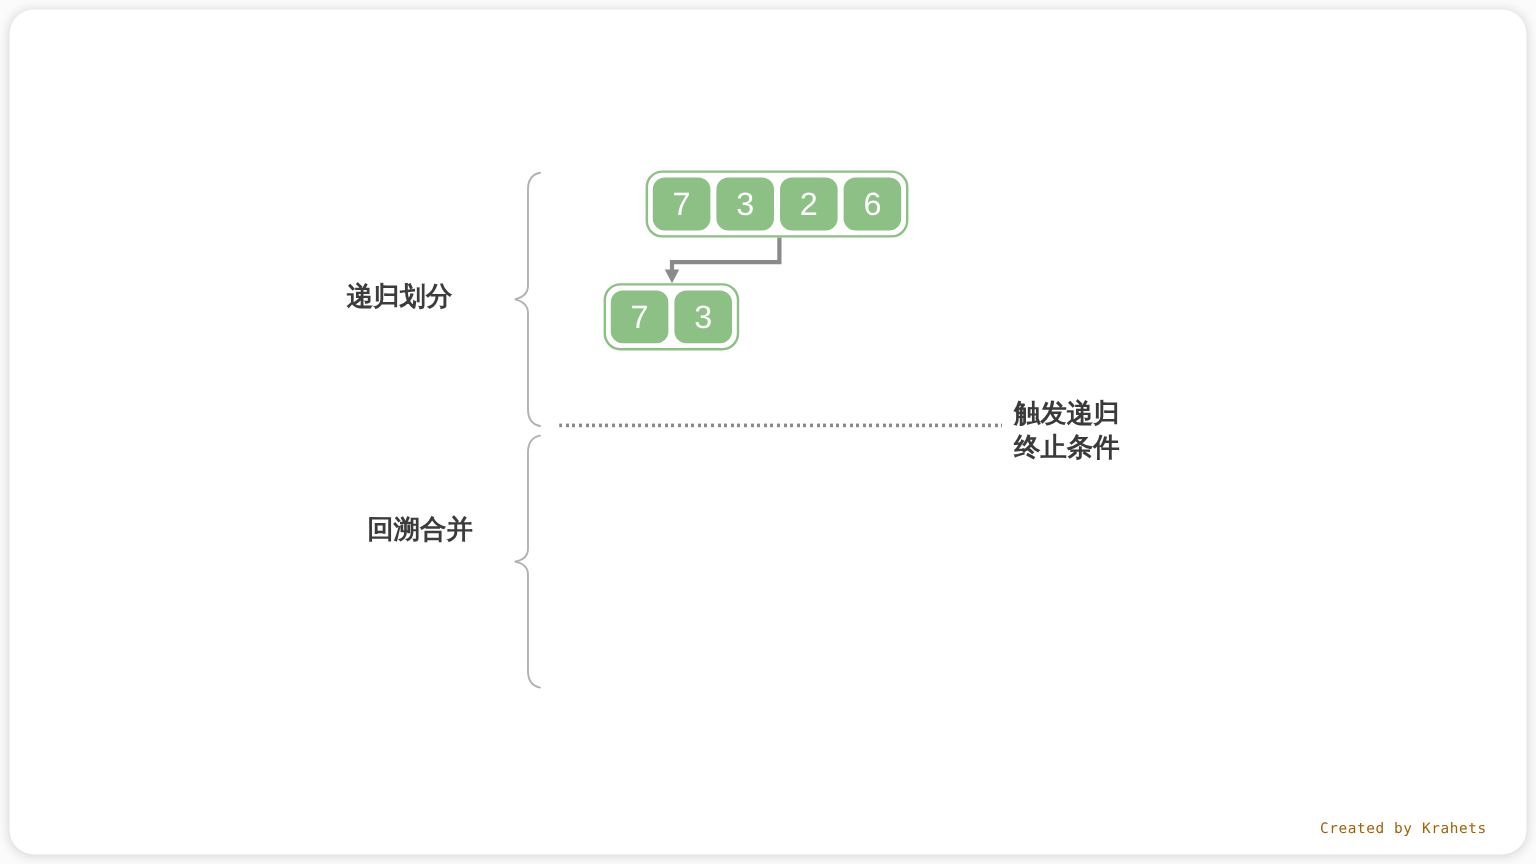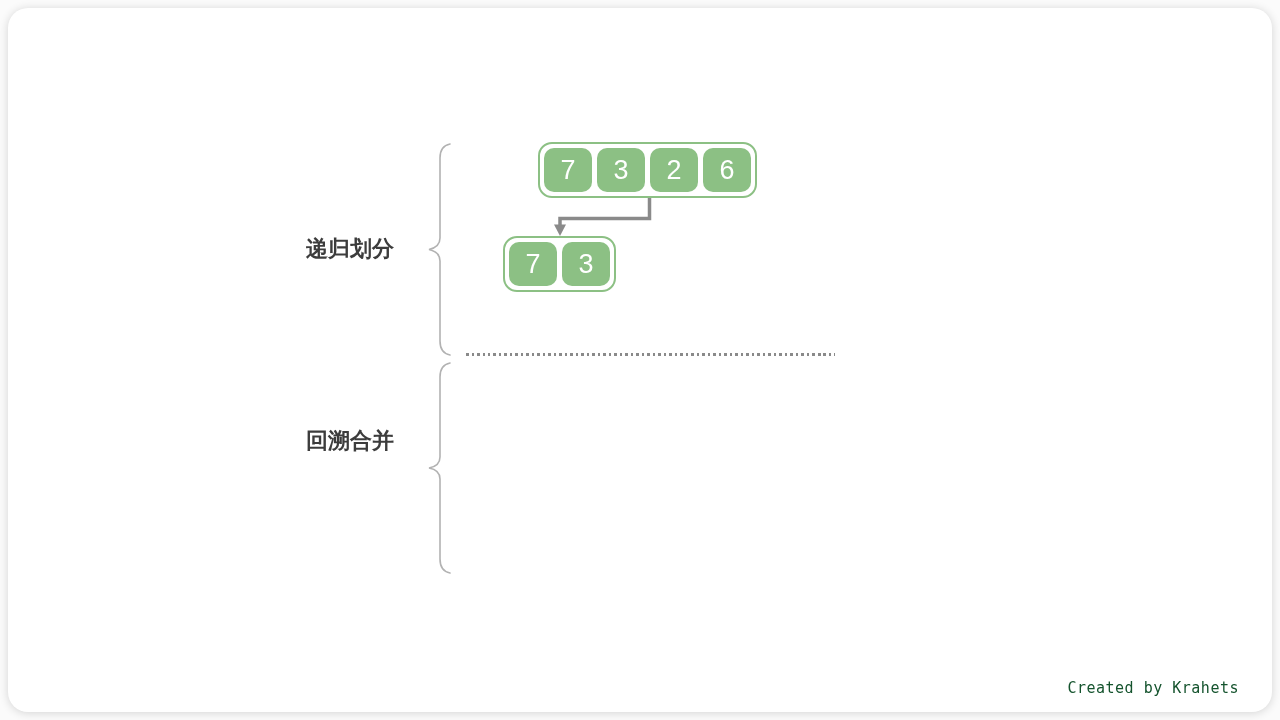--- a/index.html
+++ b/index.html
@@ -33,21 +33,21 @@
     pointer-events: none;
   }
   .phase-label {
     position: absolute;
     font-size: 22px;
     font-weight: 700;
     color: #3c3c3c;
     white-space: nowrap;
     line-height: 26px;
   }
-  .label-partition { left: 306px; top: 236px; }
+  .label-partition { left: 289px; top: 236px; font-family: Liberation Mono, monospace; }
   .label-merge     { left: 306px; top: 428px; }
 
   .annotation {
     position: absolute;
     left: 845px;
     top: 331px;
     font-size: 22px;
     font-weight: 700;
     color: #3a3a3a;
     line-height: 28px;
@@ -86,22 +86,22 @@
     display: flex;
     align-items: center;
     justify-content: center;
   }
 
   .watermark {
     position: absolute;
     right: 41px;
     bottom: 23px;
     font-family: "DejaVu Sans Mono", "Liberation Mono", monospace;
-    font-size: 15px;
-    color: #14532d;
+    font-size: 12px;
+    color: #a16207;
     letter-spacing: 0.5px;
   }
 </style>
 </head>
 <body>
 
 <div class="stage">
 
   <div class="card"></div>
 
@@ -125,16 +125,20 @@
     <div class="cell">6</div>
   </div>
 
   <div class="array array-level2">
     <div class="cell">7</div>
     <div class="cell">3</div>
   </div>
 
   <div class="dotted-line"></div>
 
+  <div class="annotation">
+    <div>触发递归</div>
+    <div>终止条件</div>
+  </div>
 
   <div class="watermark">Created by Krahets</div>
 
 </div>
 
 </body></html>

